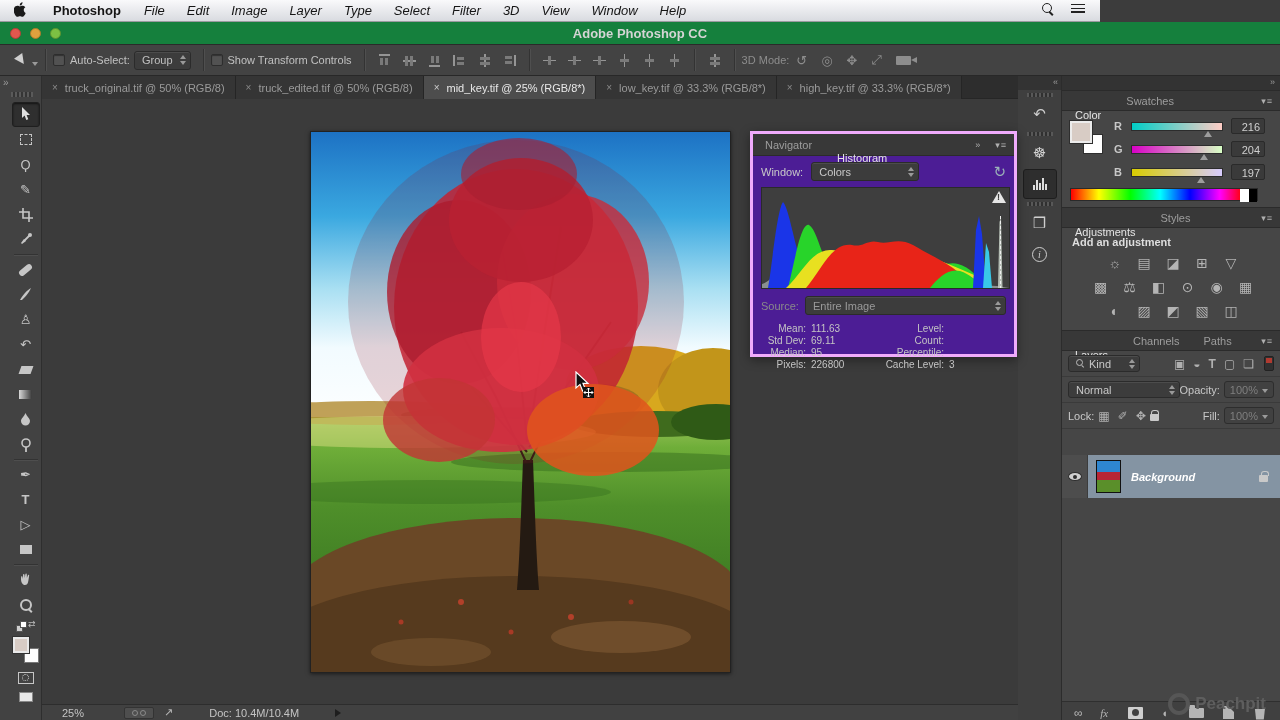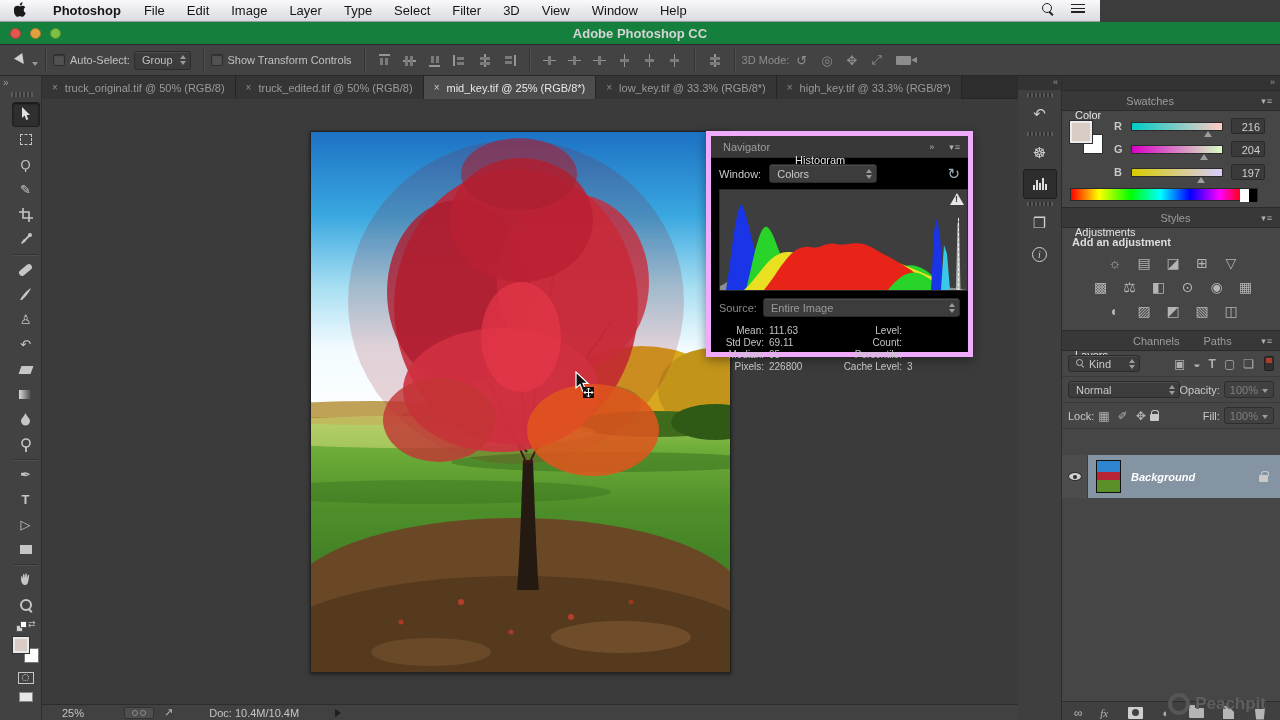--- a/index.html
+++ b/index.html
@@ -5,21 +5,21 @@
   * { margin:0; padding:0; box-sizing:border-box; }
   html,body { width:1280px; height:720px; overflow:hidden; background:#3c3c3c;
     font-family:"Liberation Sans","DejaVu Sans",sans-serif; font-size:11px; color:#c8c8c8;
     -webkit-font-smoothing:antialiased; }
 
   
   .menubar { position:absolute; left:0; top:0; width:1100px; height:22px;
     background:linear-gradient(#f9f9fb,#d9dbe0); color:#151515; display:flex; align-items:center;
     font-size:13px; border-bottom:1px solid #9a9aa0; z-index:50;}
   .menubar .apple { margin:0 14px 0 14px; }
-  .menubar .mi { padding:0 11px; }
+  .menubar .mi { padding:0 11px;font-style:italic; }
   .menubar .app { font-weight:bold; padding:0 12px; }
   .menubar .spacer { flex:1; }
   .mb-ic { width:15px; height:15px; position:relative; margin-right:14px; }
   .i-mag { display:inline-block; width:13px; height:13px; position:relative; }
   .i-mag::before { content:""; position:absolute; left:0; top:0; width:8px; height:8px;
     border:1.8px solid #222; border-radius:50%; }
   .i-mag::after { content:""; position:absolute; left:8px; top:8px; width:5px; height:1.8px;
     background:#222; transform:rotate(45deg); transform-origin:0 0; }
   .i-list { display:inline-block; width:14px; height:11px;
     background:repeating-linear-gradient(#222 0 1.5px, transparent 1.5px 3.6px); }
@@ -113,22 +113,22 @@
   .scrmode { width:14px; height:10px; background:#e8e8e8; border:1px solid #888; }
 
   
   .pasteboard { position:absolute; left:42px; top:99px; width:976px; height:605px; background:#3b3b3b; }
   .canvas { position:absolute; left:268px; top:32px; width:421px; height:542px;
     box-shadow:0 1px 4px rgba(0,0,0,.55); border:1px solid #222; background:#7db33c; }
   .canvas svg { display:block; }
   .cursor { position:absolute; left:528px; top:272px; width:26px; height:28px; z-index:5;}
 
   
-  .histpanel { position:absolute; left:664px; top:32px; width:267px; height:226px;
-    background:#000000; border:5px solid #f0abfc; box-shadow:0 3px 10px rgba(0,0,0,.4); z-index:6; }
+  .histpanel { position:absolute; left:708px; top:32px; width:267px; height:226px;
+    background:#4c1d95; border:3px solid #f0abfc; box-shadow:0 3px 10px rgba(0,0,0,.4); z-index:6; }
   .phead { height:22px; background:#383838; border-bottom:1px solid #2b2b2b; display:flex; align-items:stretch; }
   .ptab { padding:0 12px; display:flex; align-items:center; color:#9d9d9d; }
   .ptab.active { background:#464646; color:#e4e4e4; border-right:1px solid #2b2b2b; border-left:1px solid #2b2b2b;margin-top:24px;}
   .phead .fill { flex:1; }
   .pmenu { color:#b0b0b0; font-size:9px; padding:0 7px; display:flex; align-items:center; letter-spacing:1px;}
   .hrow { display:flex; align-items:center; padding:6px 8px 4px 8px; }
   .histbox { margin:2px 8px; width:249px; height:102px; background:#3e3e3e; border:1px solid #2a2a2a; position:relative;}
   .warn { position:absolute; right:3px; top:3px; width:0; height:0; border-left:7px solid transparent;
     border-right:7px solid transparent; border-bottom:12px solid #e6e6e6; }
   .warn::after { content:"!"; position:absolute; left:-2px; top:1px; font-size:9px; color:#3e3e3e; font-weight:bold;}

